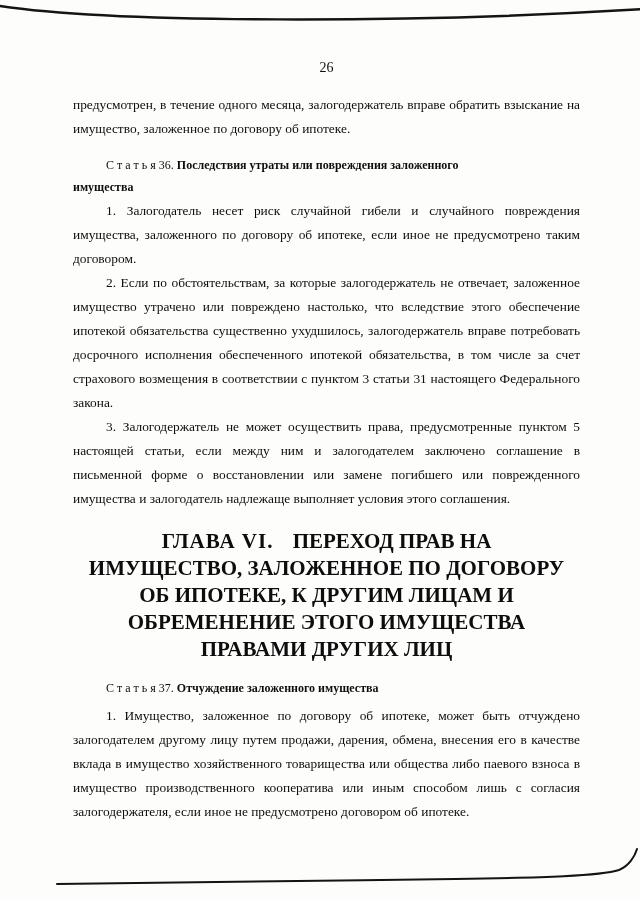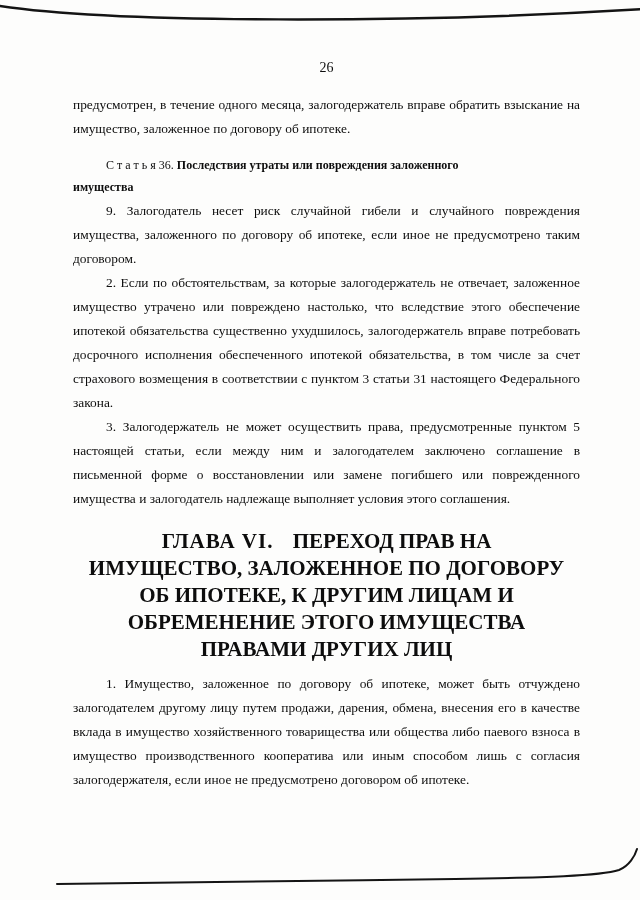--- a/index.html
+++ b/index.html
@@ -78,25 +78,30 @@
 
   <p class="body">предусмотрен, в течение одного месяца, залогодержатель вправе обратить взыскание на имущество, заложенное по договору об ипотеке.</p>
 
   <div class="art-heading">
     <span class="art-label">С т а т ь я  36.</span>
     <span> </span>
     <span class="art-title">Последствия утраты или повреждения заложенного</span>
     <span class="art-title center-line">имущества</span>
   </div>
 
-  <p class="body indent">9. Залогодатель несет риск случайной гибели и случайного повреждения имущества, заложенного по договору об ипотеке, если иное не предусмотрено таким договором.</p>
+  <p class="body indent">1. Залогодатель несет риск случайной гибели и случайного повреждения имущества, заложенного по договору об ипотеке, если иное не предусмотрено таким договором.</p>
   <p class="body indent">2. Если по обстоятельствам, за которые залогодержатель не отвечает, заложенное имущество утрачено или повреждено настолько, что вследствие этого обеспечение ипотекой обязательства существенно ухудшилось, залогодержатель вправе потребовать досрочного исполнения обеспеченного ипотекой обязательства, в том числе за счет страхового возмещения в соответствии с пунктом 3 статьи 31 настоящего Федерального закона.</p>
   <p class="body indent">3. Залогодержатель не может осуществить права, предусмотренные пунктом 5 настоящей статьи, если между ним и залогодателем заключено соглашение в письменной форме о восстановлении или замене погибшего или поврежденного имущества и залогодатель надлежаще выполняет условия этого соглашения.</p>
 
   <div class="chapter-heading">
     <span class="chapter-label">ГЛАВА VI.</span>
     <span>ПЕРЕХОД ПРАВ НА ИМУЩЕСТВО, ЗАЛОЖЕННОЕ ПО ДОГОВОРУ ОБ ИПОТЕКЕ, К ДРУГИМ ЛИЦАМ И ОБРЕМЕНЕНИЕ ЭТОГО ИМУЩЕСТВА  ПРАВАМИ ДРУГИХ ЛИЦ</span>
   </div>
 
+  <div class="art-heading art37">
+    <span class="art-label">С т а т ь я  37.</span>
+    <span> </span>
+    <span class="art-title">Отчуждение заложенного имущества</span>
+  </div>
 
   <p class="body indent">1. Имущество, заложенное по договору об ипотеке, может быть отчуждено залогодателем другому лицу путем продажи, дарения, обмена, внесения его в качестве вклада в имущество хозяйственного товарищества или общества либо паевого взноса в имущество производственного кооператива или иным способом лишь с согласия залогодержателя, если иное не предусмотрено договором об ипотеке.</p>
 
 </div>
 
 </body></html>

